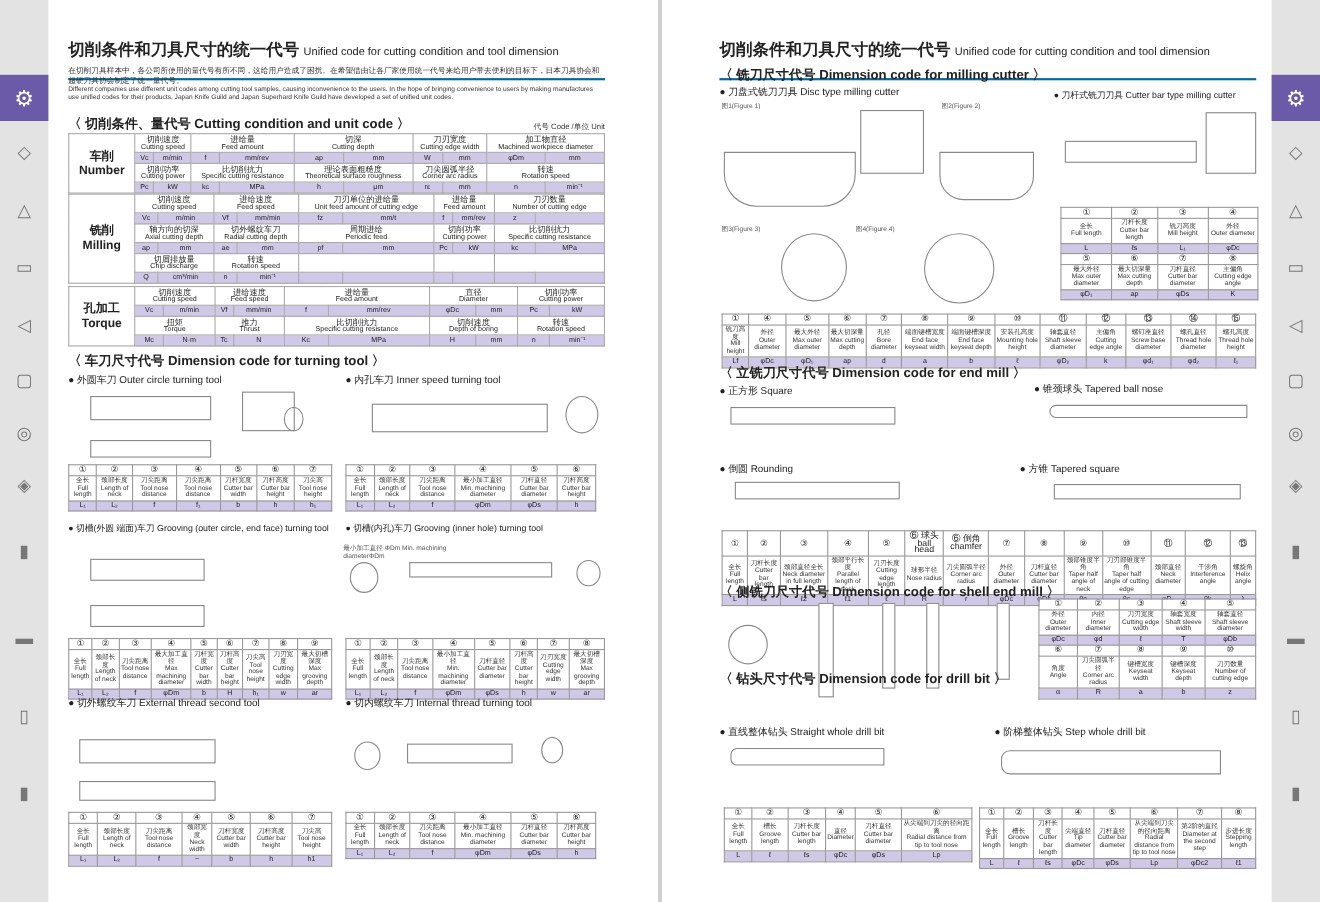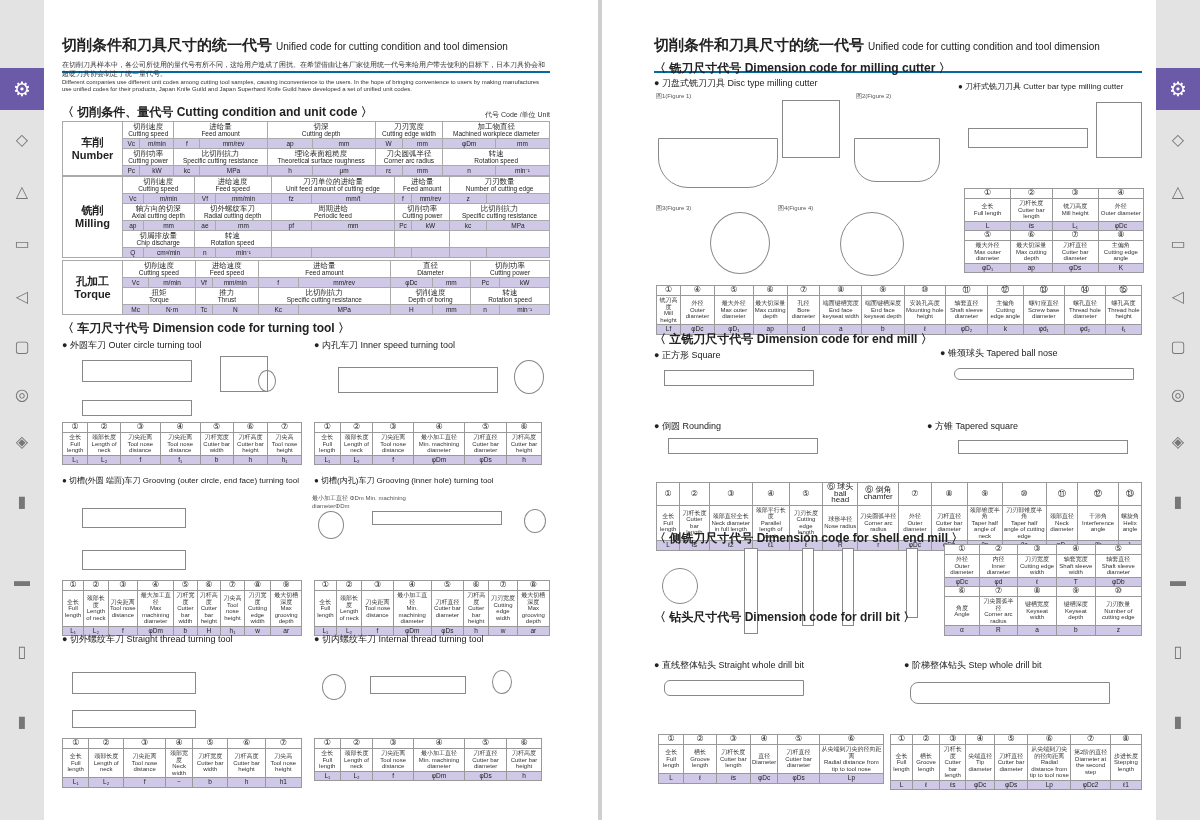--- a/index.html
+++ b/index.html
@@ -572,21 +572,21 @@
             <td class="sym">f</td>
             <td class="sym">φDm</td>
             <td class="sym">φDs</td>
             <td class="sym">h</td>
             <td class="sym">w</td>
             <td class="sym">ar</td>
           </tr>
         </tbody>
       </table>
 
-    <div class="sub" style="top:633px;left:0">● <span>切外螺纹车刀 Straight thread turning tool</span></div>
+    <div class="sub" style="top:633px;left:0">● <span>切外螺纹车刀 External thread second tool</span></div>
     <div class="draw" style="top:650px;left:0;width:240px;height:84px;border:none;background:none">
       <div class="bar" style="left:10px;top:22px;width:124px;height:22px"></div>
       <div class="bar" style="left:10px;top:60px;width:124px;height:18px"></div>
     </div>
     <div class="sub" style="top:633px;left:252px">● <span>切内螺纹车刀 Internal thread turning tool</span></div>
     <div class="draw" style="top:660px;left:252px;width:236px;height:70px;border:none;background:none">
       <div class="c" style="left:8px;top:14px;width:24px;height:26px"></div>
       <div class="bar" style="left:56px;top:16px;width:96px;height:18px"></div>
       <div class="c" style="left:178px;top:10px;width:20px;height:24px"></div>
     </div>

